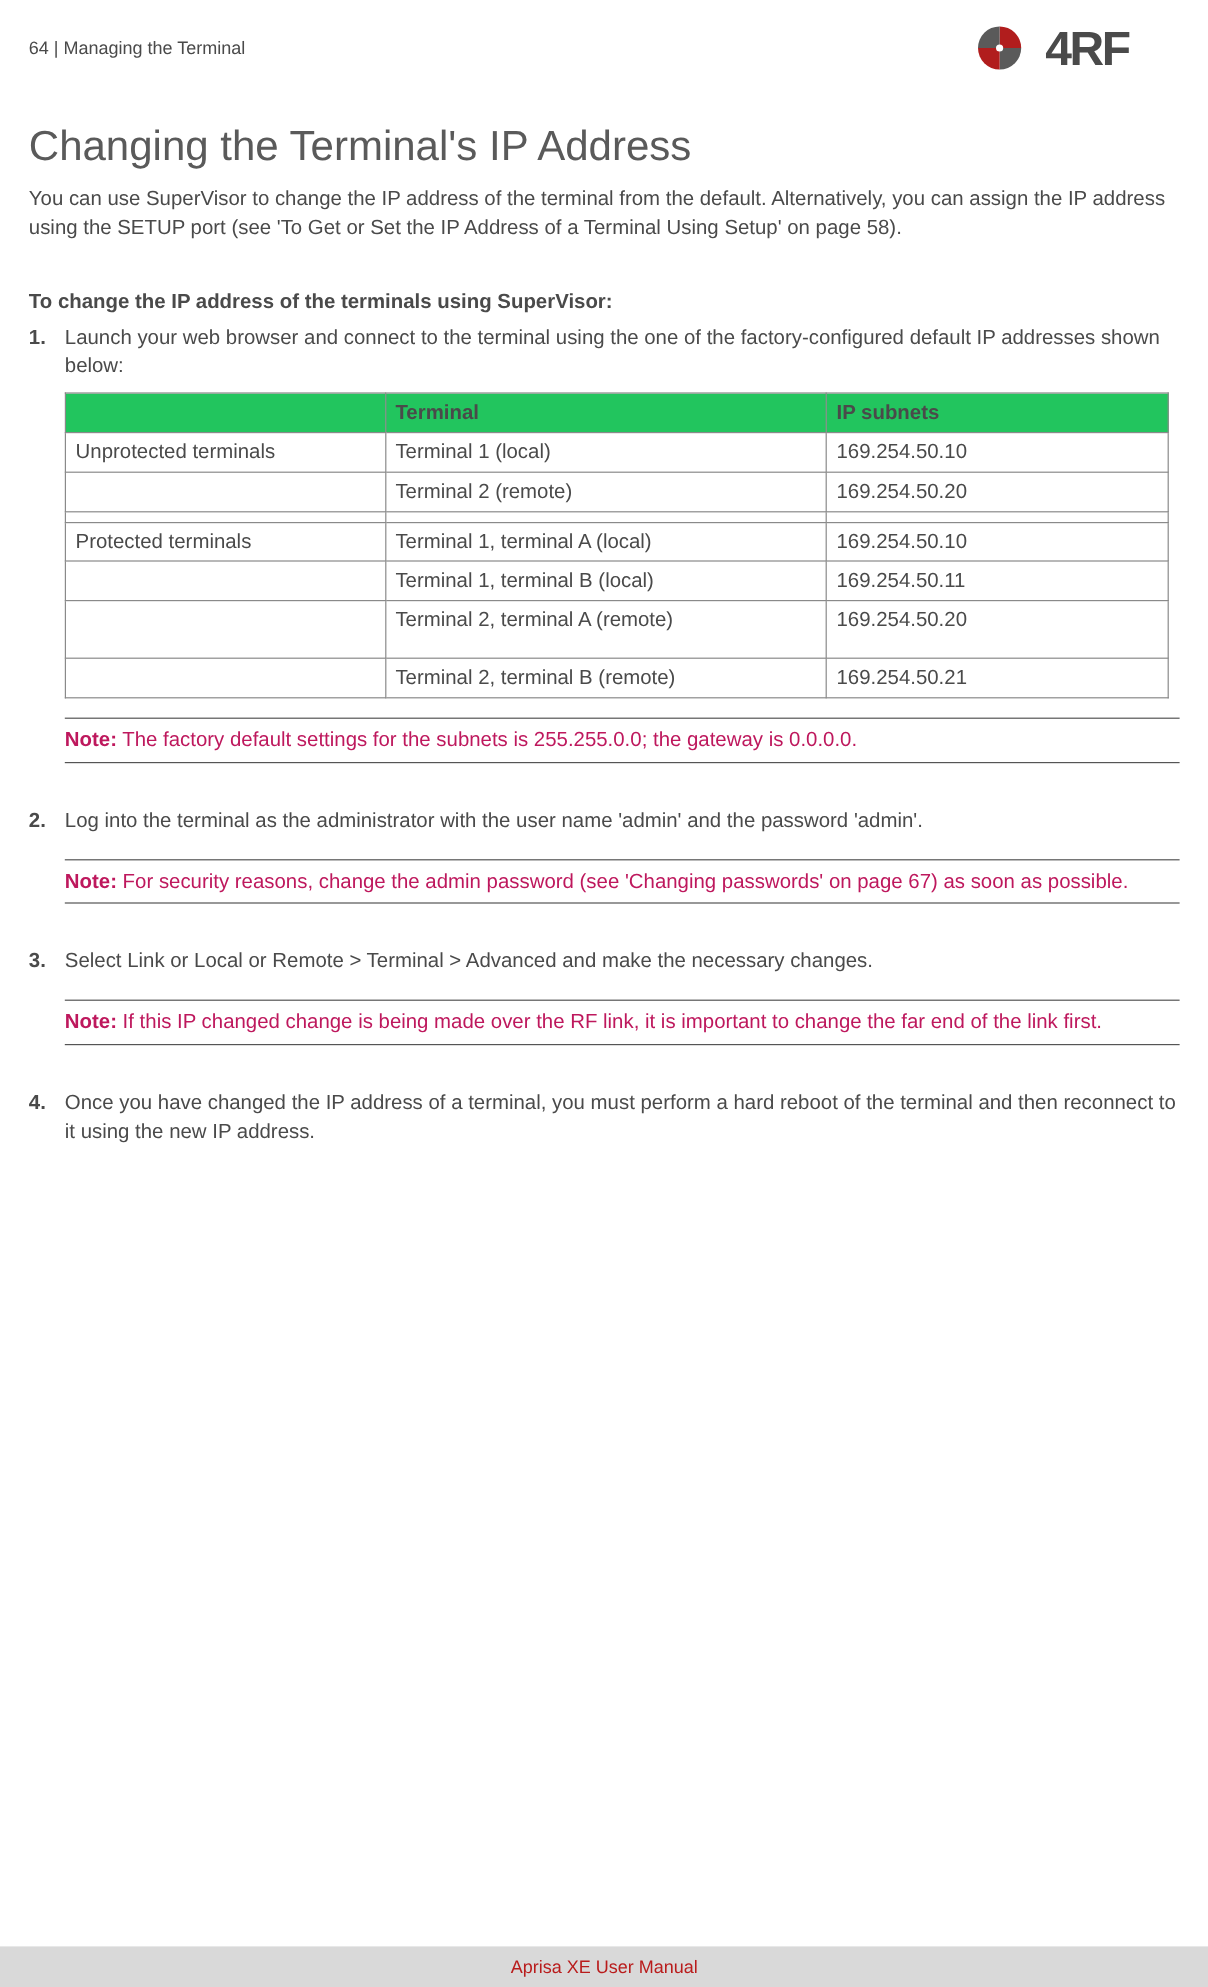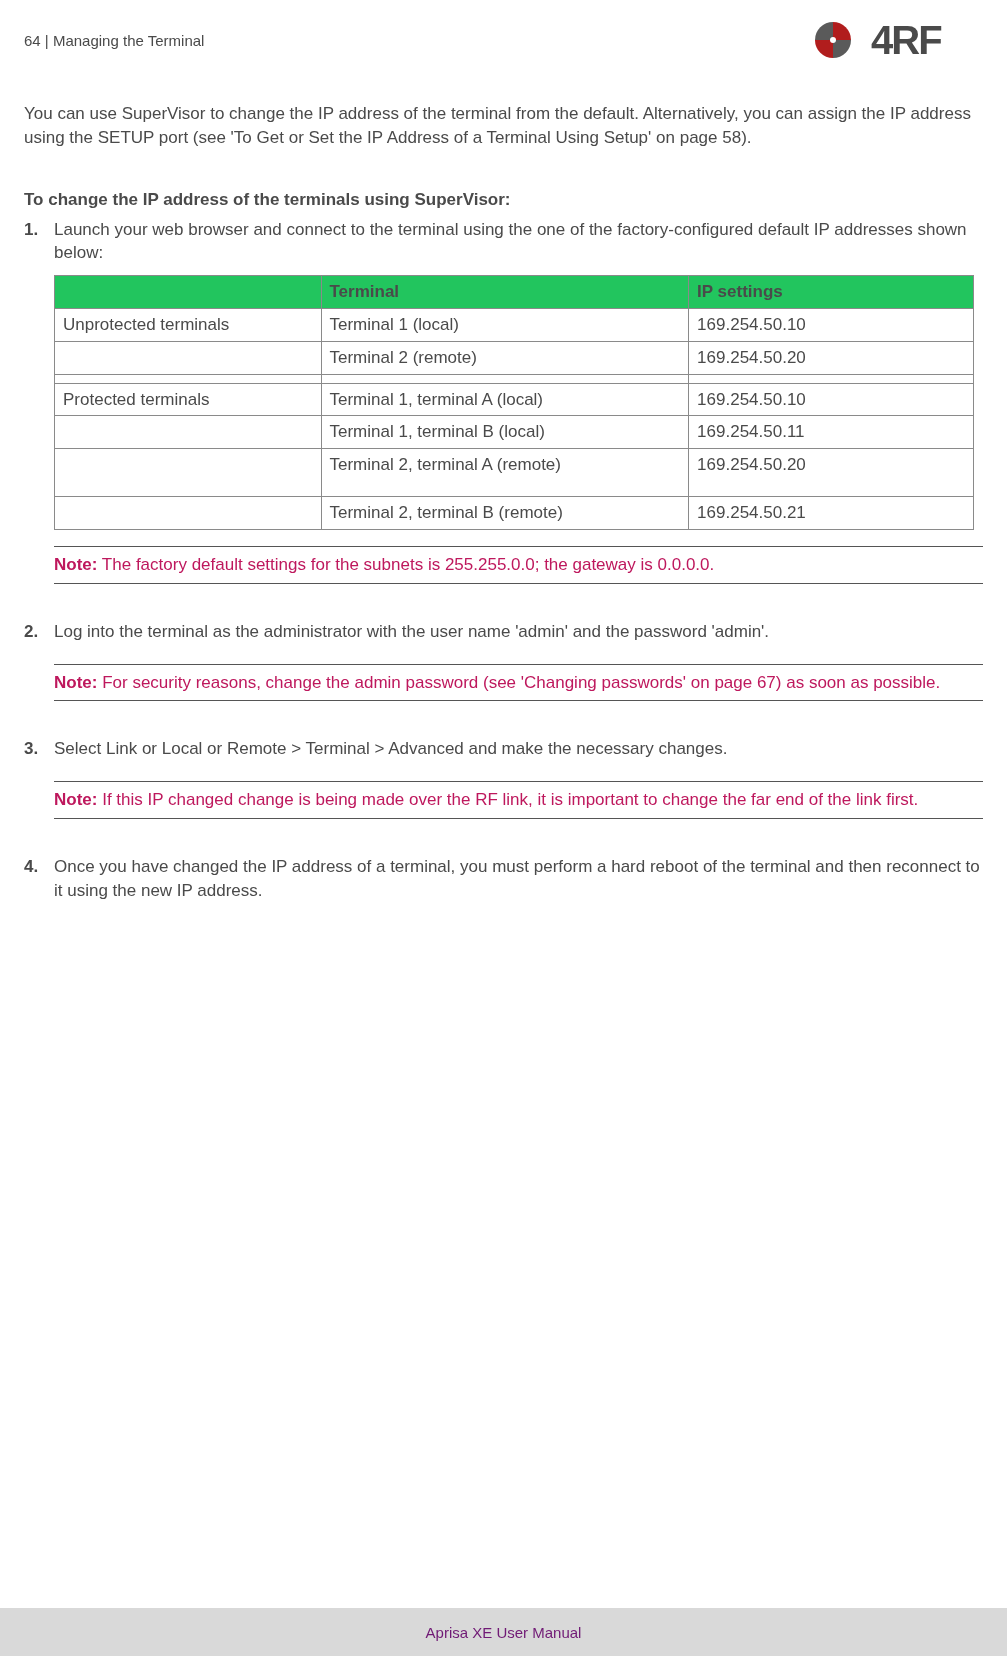--- a/index.html
+++ b/index.html
@@ -97,27 +97,27 @@
       font-size: 17px;
       line-height: 1.4;
       color: #be185d;
     }
     .note-box .note-label { font-weight: bold; }
     .footer {
       position: absolute;
       left: 0;
       right: 0;
       bottom: 0;
-      height: 48px;
+      height: 34px;
       background: #d9d9d9;
       display: flex;
       align-items: center;
       justify-content: center;
       font-size: 15px;
-      color: #701a75;
+      color: #b91c1c;
     }
   </style>
 </head>
 <body>
 
 <div class="page">
 
   <div class="header-row">
     <div class="page-meta">
       <span>64</span><span>  |  </span><span>Managing the Terminal</span>
@@ -129,41 +129,42 @@
         <path d="M23 22 L23 40 A18 18 0 0 1 5 22 Z" fill="#b11d1d"></path>
         <path d="M23 22 L5 22 A18 18 0 0 1 23 4 Z" fill="#5a5a5a"></path>
         <circle cx="23" cy="22" r="3" fill="#fff"></circle>
       </svg>
       <svg width="112" height="44" viewBox="0 0 112 44">
         <text x="0" y="36" font-family="Arial Black, Arial, sans-serif" font-size="40" font-weight="900" fill="#4a4a4a" letter-spacing="-2">4RF</text>
       </svg>
     </div>
   </div>
 
+  <h1 class="main-heading">Changing the Terminal's IP Address</h1>
 
   <p class="intro-p">You can use SuperVisor to change the IP address of the terminal from the default.  Alternatively, you can assign the IP address using the SETUP port (see 'To Get or Set the IP Address of a Terminal Using Setup' on page 58).</p>
 
   <p class="sub-heading">To change the IP address of the terminals using SuperVisor:</p>
 
   <div class="step">
     <div class="step-num">1.</div>
     <div class="step-body">
       <div>Launch your web browser and connect to the terminal using the one of the factory-configured default IP addresses shown below:</div>
 
       <table class="ip-table">
         <colgroup>
             <col class="c1">
             <col class="c2">
             <col class="c3">
           </colgroup>
         <tbody>
             <tr>
           <th></th>
           <th>Terminal</th>
-          <th>IP settings</th>
+          <th>IP subnets</th>
         </tr>
         <tr>
           <td>Unprotected terminals</td>
           <td>Terminal 1 (local)</td>
           <td>169.254.50.10</td>
         </tr>
         <tr>
           <td></td>
           <td>Terminal 2 (remote)</td>
           <td>169.254.50.20</td>

